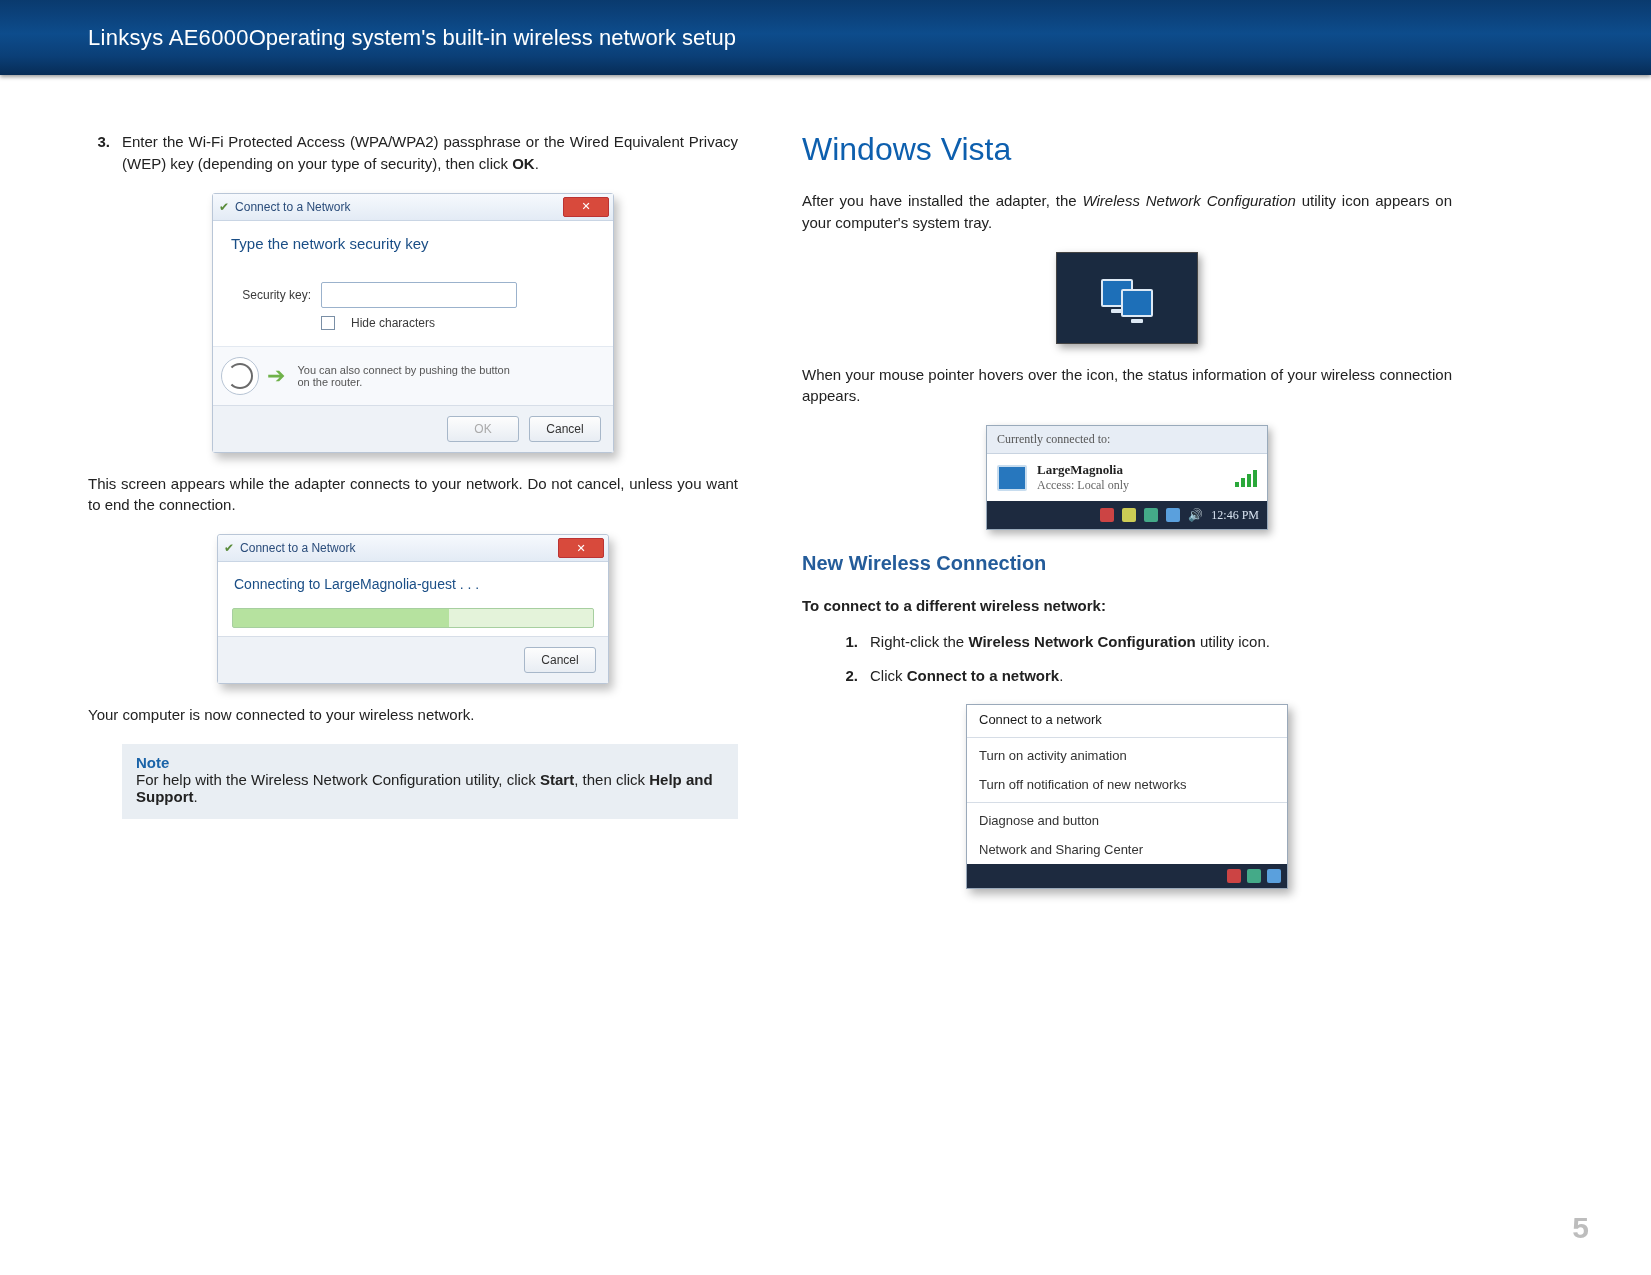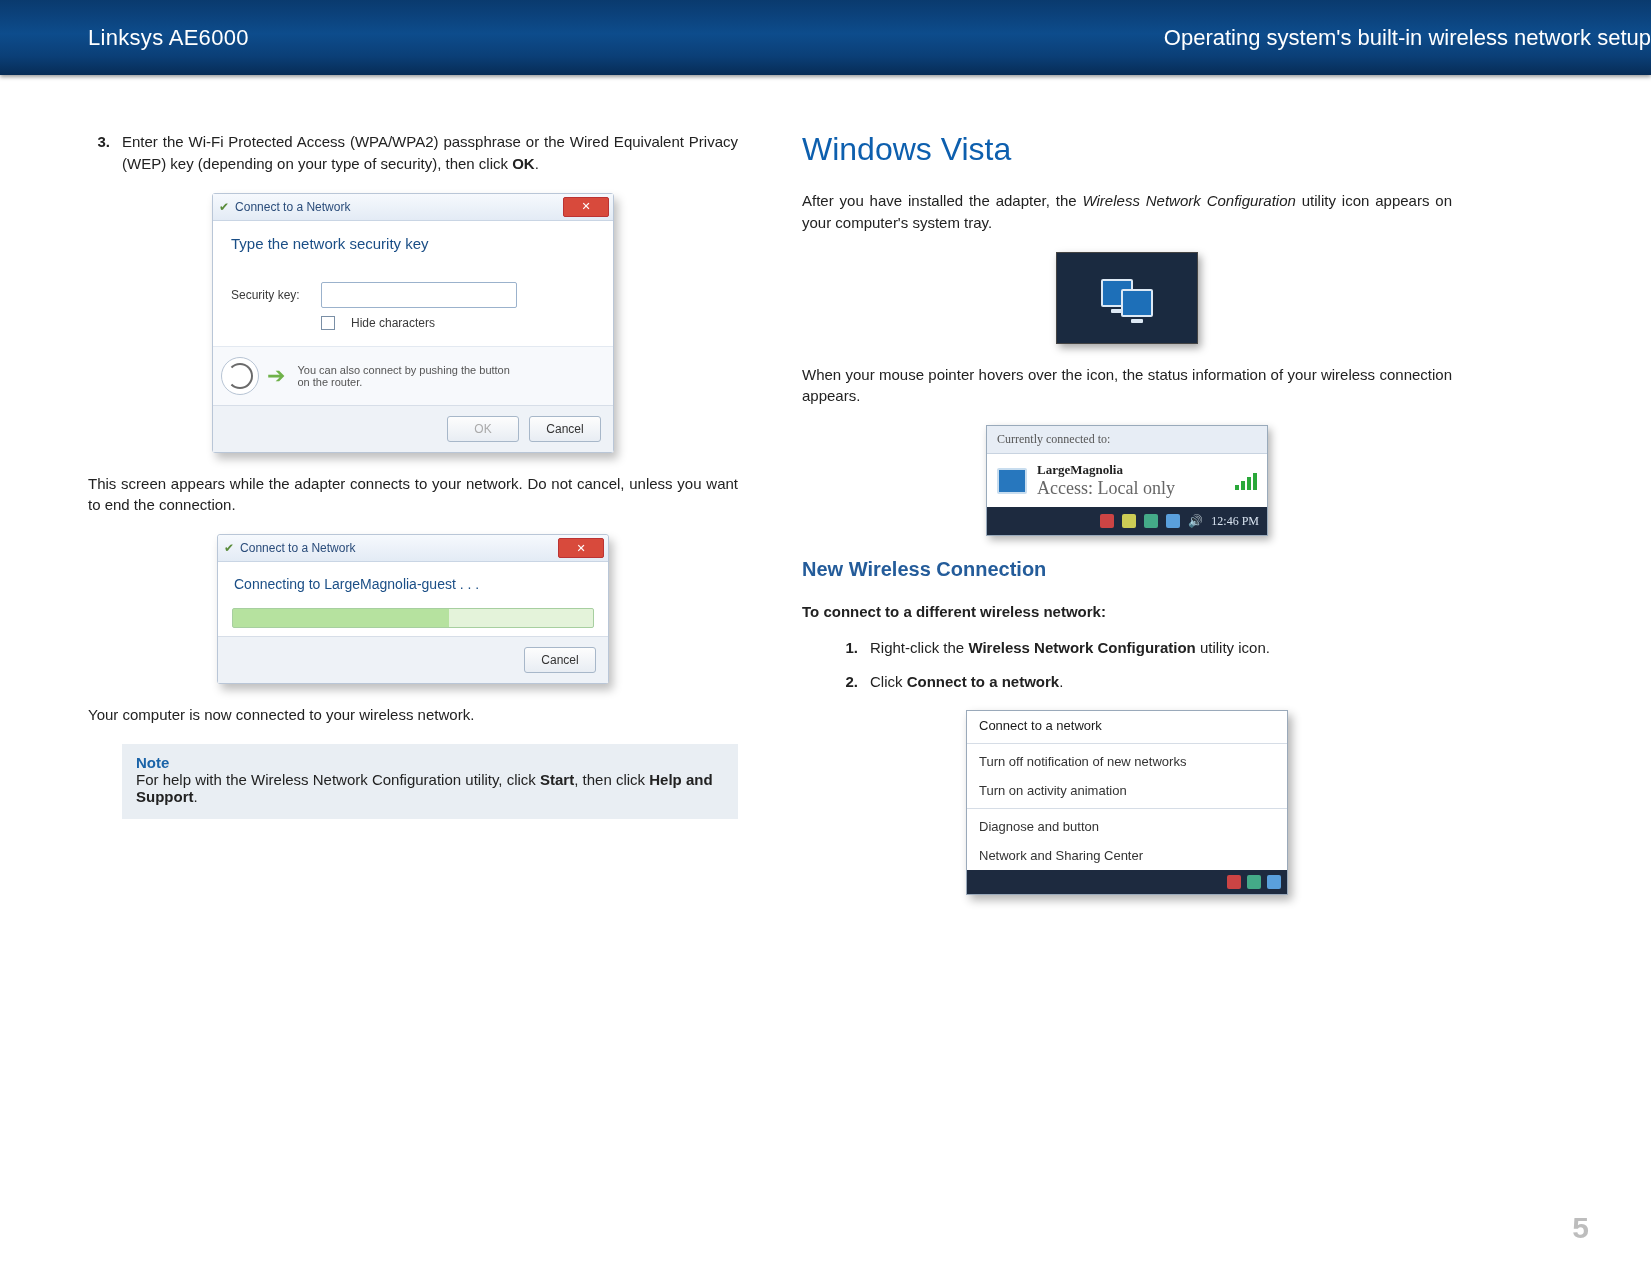--- a/index.html
+++ b/index.html
@@ -1,17 +1,17 @@
 <!DOCTYPE html>
 <html><head>
 <meta charset="utf-8">
 <style>
   html,body{margin:0;padding:0;background:#fff;font-family:"Segoe UI","Myriad Pro",Arial,sans-serif;color:#222;font-size:15px}
   .page{width:1651px;height:1275px;position:relative;box-sizing:border-box;background:#fff}
-  .banner{height:75px;background:linear-gradient(180deg,#0a3a6e 0%,#0d4c8c 45%,#0b3f77 75%,#072c56 100%);box-shadow:0 2px 4px rgba(0,0,0,.4);display:flex;align-items:center;justify-content:space-between;color:#fff;font-size:22px;padding:0 0 0 0}
+  .banner{height:75px;background:linear-gradient(180deg,#0a3a6e 0%,#0d4c8c 45%,#0b3f77 75%,#072c56 100%);box-shadow:0 2px 4px rgba(0,0,0,.4);display:flex;align-items:center;justify-content:flex-start;color:#fff;font-size:22px;padding:0 0 0 0}
   .banner-left{padding-left:88px;font-weight:400;letter-spacing:.3px}
   .banner-right{font-weight:400;font-size:22px}
   .cols{display:flex;padding:56px 88px 0 88px;gap:64px}
   .col{width:650px}
   .ol{display:flex;gap:12px;margin:0 0 12px 0;line-height:1.45}
   .ol .num{font-weight:700;width:22px;text-align:right;flex:none}
   .ol .txt{flex:1;text-align:justify}
   .indent{margin-left:34px}
   .h-blue{color:#0d5fae;font-size:32px;font-weight:400;margin:0 0 22px 0;font-family:"Segoe UI",Arial,sans-serif}
   .h-sub{color:#245c9a;font-size:20px;font-weight:600;margin:22px 0 18px 0}
@@ -23,21 +23,21 @@
   .center{display:flex;justify-content:center;margin:18px 0}
   .pagenum{position:absolute;right:62px;bottom:30px;color:#bdbdbd;font-size:30px;font-weight:700}
 
   
   .win7{width:400px;background:linear-gradient(180deg,#eef3f9,#e6edf5);border:1px solid #b9c6d7;border-radius:3px;box-shadow:4px 6px 10px rgba(0,0,0,.25);font-family:"Segoe UI",sans-serif}
   .win7 .titlebar{height:26px;display:flex;align-items:center;gap:6px;padding:0 4px 0 6px;background:linear-gradient(#f6f9fd,#e3ebf5);border-bottom:1px solid #c9d5e4;font-size:12px;color:#2a4c7a}
   .win7 .titlebar .closebtn{margin-left:auto;width:44px;height:18px;background:#d84a3c;border:1px solid #b33;border-radius:2px;display:flex;align-items:center;justify-content:center;color:#fff;font-size:11px}
   .win7 .body{background:#fff;padding:14px 18px 8px 18px}
   .win7 .h{color:#1a4e86;font-size:15px;margin-bottom:30px}
   .win7 .row{display:flex;align-items:center;gap:10px;margin-bottom:8px;font-size:12px;color:#3a3a3a}
-  .win7 .row label{width:80px;text-align:left}
+  .win7 .row label{width:80px;text-align:right}
   .win7 input[type=text]{width:190px;height:22px;border:1px solid #9bb2cc;border-radius:2px}
   .win7 .push{display:flex;align-items:center;gap:12px;background:#f7f9fc;border-top:1px solid #e3e9f1;padding:10px 8px;font-size:11px;color:#555}
   .win7 .push .circ{width:36px;height:36px;border:1px solid #b7c4d4;border-radius:50%;display:flex;align-items:center;justify-content:center;background:#fff;position:relative}
   .win7 .push .circ::after{content:"";position:absolute;width:22px;height:22px;border:2px solid #6a6a6a;border-left-color:transparent;border-radius:50%}
   .win7 .push .arrow{color:#6fb24a;font-size:22px;margin-left:-4px}
   .win7 .btnbar{display:flex;justify-content:flex-end;gap:10px;padding:10px 12px;background:#eef2f7;border-top:1px solid #d7dee8}
   .winbtn{min-width:70px;height:24px;font-size:12px;background:linear-gradient(#fdfdfd,#e8edf3);border:1px solid #a7b7c9;border-radius:3px;color:#333;display:flex;align-items:center;justify-content:center}
   .winbtn.disabled{color:#aaa}
 
   
@@ -173,21 +173,21 @@
 
       <div class="para indent" style="text-align:justify">When your mouse pointer hovers over the icon, the status information of your wireless connection appears.</div>
 
       <div class="center">
         <div class="status">
           <div class="head">Currently connected to:</div>
           <div class="body">
             <div class="mon"></div>
             <div>
               <div style="font-weight:600;font-size:13px">LargeMagnolia</div>
-              <div style="font-size:18px;color:#666">Access:  Local only</div>
+              <div style="font-size:12px;color:#666">Access:  Local only</div>
             </div>
             <div class="bars">
                 <span></span>
                 <span></span>
                 <span></span>
                 <span></span>
               </div>
           </div>
           <div class="taskbar">
             <div class="tbicon r"></div>
@@ -214,22 +214,22 @@
         <div class="num">2.</div>
         <div class="txt">
           <span>Click </span><span class="b">Connect to a network</span><span>.</span>
         </div>
       </div>
 
       <div class="center">
         <div class="ctx">
           <div class="item bold">Connect to a network</div>
           <hr>
+          <div class="item">Turn on activity animation</div>
           <div class="item">Turn off notification of new networks</div>
-          <div class="item">Turn on activity animation</div>
           <hr>
           <div class="item">Diagnose and button</div>
           <div class="item">Network and Sharing Center</div>
           <div class="tbar">
             <div class="tbicon" style="background:#c44"></div>
             <div class="tbicon" style="background:#4a8"></div>
             <div class="tbicon" style="background:#5aa0dd"></div>
           </div>
         </div>
       </div>

